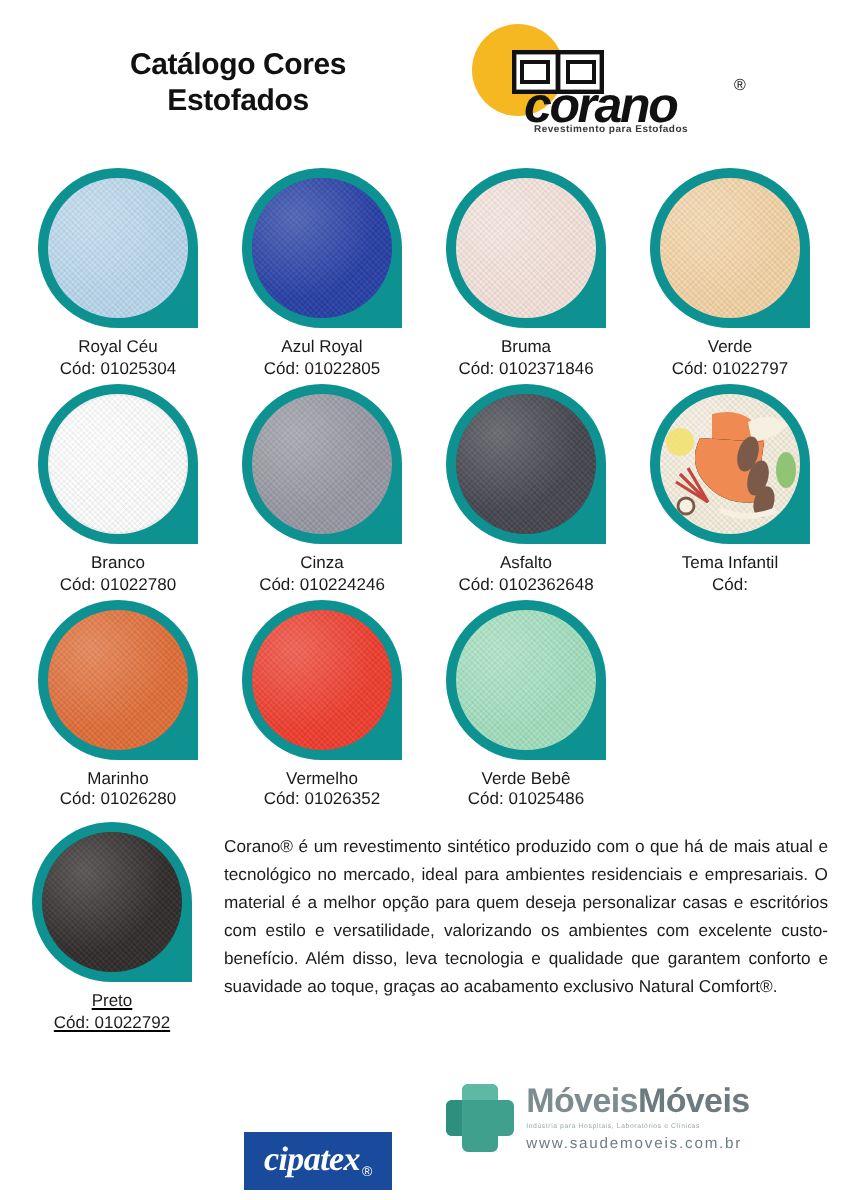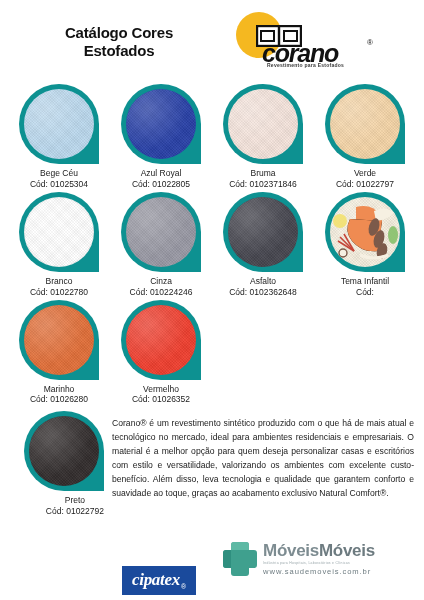--- a/index.html
+++ b/index.html
@@ -140,21 +140,22 @@
   .bottom {
     display: flex;
     padding: 6px 10px 0 8px;
     gap: 8px;
   }
   .bottom-left {
     width: 96px;
     flex: 0 0 96px;
     display: flex;
     flex-direction: column;
-    align-items: flex-end;
+    align-items: center;
+    text-decoration: underline;
   }
   .bottom-right {
     flex: 1;
     padding-top: 6px;
   }
   .desc {
     font-size: 8.6px;
     line-height: 1.62;
     color: #1b1b1b;
     text-align: justify;
@@ -239,21 +240,21 @@
     </div>
   </div>
 
   <div class="grid">
 
     <div class="cell">
       <div class="swatch" style="background: rgb(13, 145, 145);">
         <div class="disc" id="d0" style="background: rgb(188, 217, 238);"></div>
       </div>
       <div class="cap">
-        <span class="nm">Bege Céu</span>
+        <span class="nm">Royal Céu</span>
         <span class="cd">Cód: 01025304</span>
       </div>
     </div>
 
     <div class="cell">
       <div class="swatch" style="background: rgb(13, 145, 145);">
         <div class="disc" id="d1" style="background: rgb(42, 66, 168);"></div>
       </div>
       <div class="cap">
         <span class="nm">Azul Royal</span>
@@ -352,20 +353,29 @@
     <div class="cell">
       <div class="swatch" style="background: rgb(13, 145, 145);">
         <div class="disc" id="d10" style="background: rgb(240, 64, 48);"></div>
       </div>
       <div class="cap">
         <span class="nm">Vermelho</span>
         <span class="cd">Cód: 01026352</span>
       </div>
     </div>
 
+    <div class="cell">
+      <div class="swatch" style="background: rgb(13, 145, 145);">
+        <div class="disc" id="d11" style="background: rgb(165, 224, 192);"></div>
+      </div>
+      <div class="cap">
+        <span class="nm">Verde Bebê</span>
+        <span class="cd">Cód: 01025486</span>
+      </div>
+    </div>
   </div>
 
   <div class="bottom">
     <div class="bottom-left">
       <div class="swatch" style="background: rgb(13, 145, 145);">
         <div class="disc" id="d12" style="background: rgb(51, 46, 46);"></div>
       </div>
       <div class="cap">
         <span class="nm">Preto</span>
         <span class="cd">Cód: 01022792</span>

